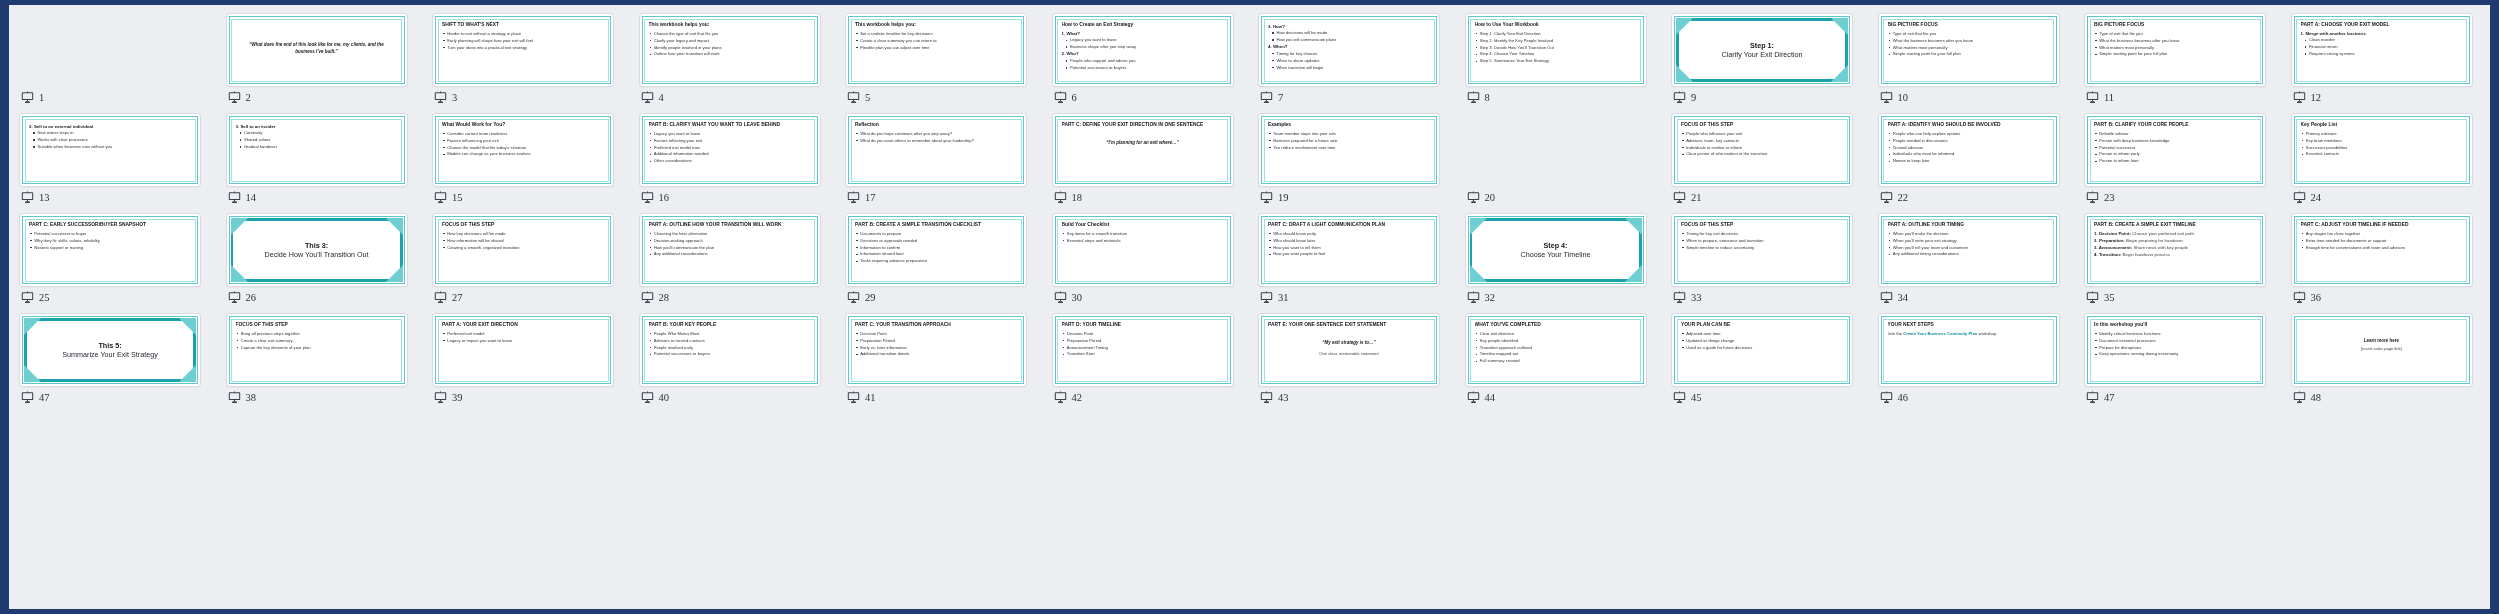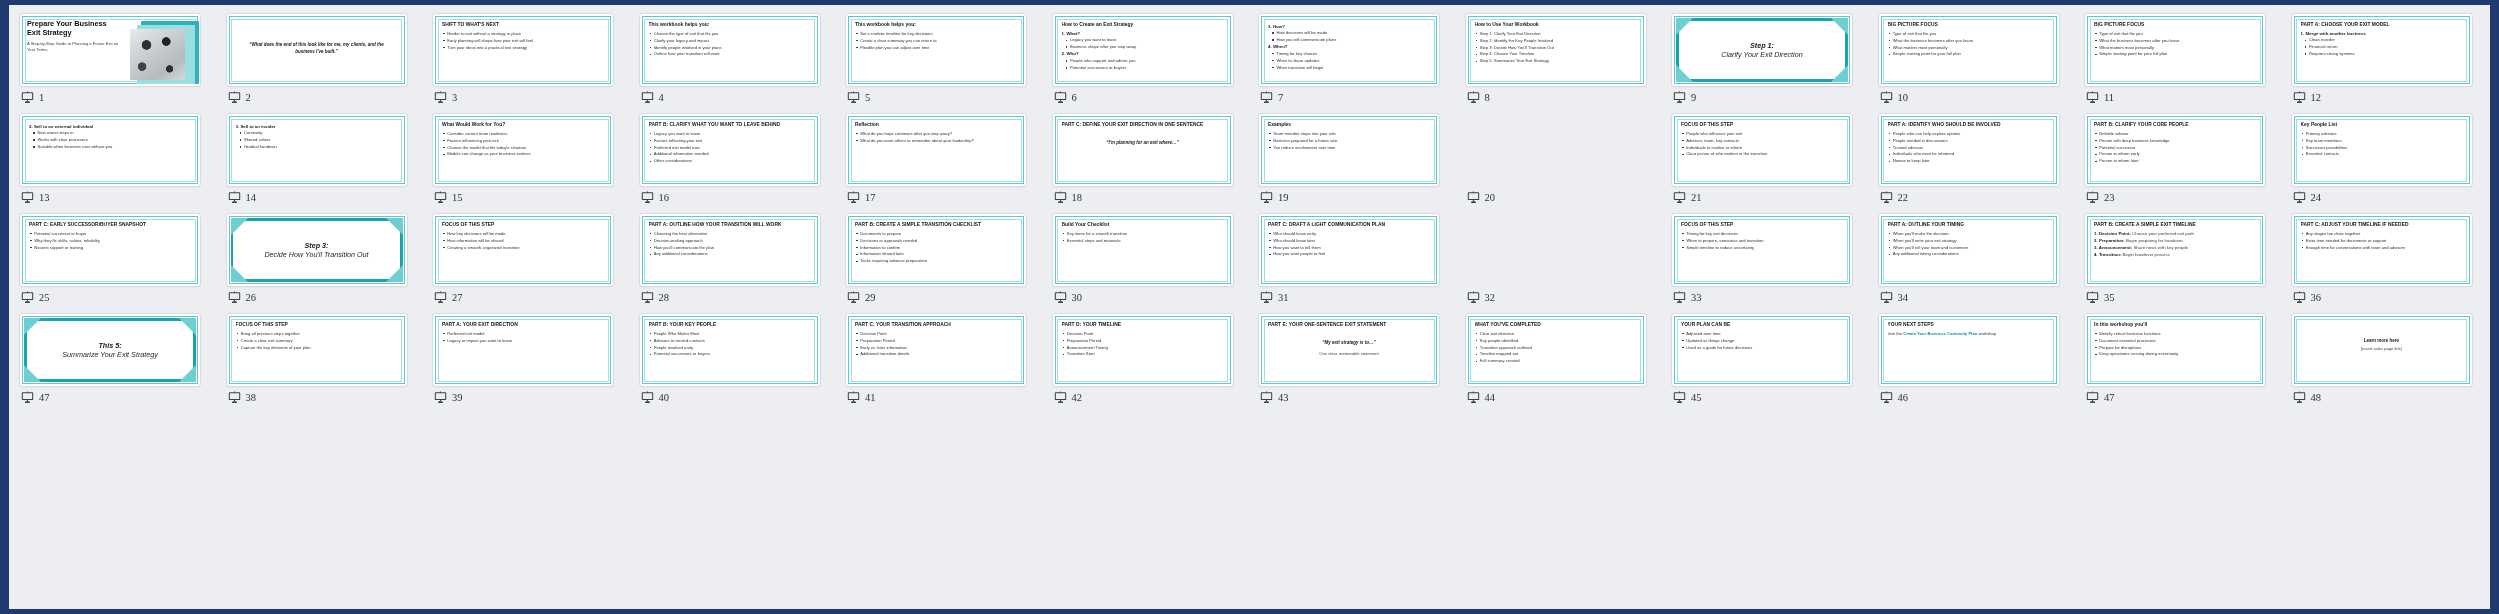--- a/index.html
+++ b/index.html
@@ -105,21 +105,21 @@
     font-size: 4.5px;
     font-weight: bold;
     font-style: italic;
     color: #15181d;
     text-align: center;
     line-height: 1.45;
     margin-top: 20px;
     padding: 0 12px;
   }
   
-  .slide.step .slide-body { left: 0; right: 0; top: 0; bottom: 0; font-style: italic; }
+  .slide.step .slide-body { left: 0; right: 0; top: 0; bottom: 0; }
   .corner {
     position: absolute;
     width: 0; height: 0;
   }
   .corner.tl { left: 4px; top: 4px;
     border-top: 17px solid #6ecfd3; border-right: 17px solid transparent; }
   .corner.tr { right: 4px; top: 4px;
     border-top: 17px solid #6ecfd3; border-left: 17px solid transparent; }
   .corner.bl { left: 4px; bottom: 4px;
     border-bottom: 17px solid #6ecfd3; border-right: 17px solid transparent; }
@@ -204,31 +204,20 @@
   .s-note { font-size: 4.15px; color: #2c313a; line-height: 1.35; margin-top: 2px; }
   .s-after { font-size: 4.1px; color: #3b4049; text-align:center; margin-top: 4px;}
   .hl { color: #0f8f99; font-weight: bold; }
 </style>
 </head>
 <body>
 
 <div id="app">
   <div class="grid" id="grid">
       <div class="cell">
-    <div class="slide  cover">
-          <div class="frame-outer"></div>
-          <div class="frame-inner"></div>
-      <div class="cover-shadow"></div>
-      <div class="cover-shadow2"></div>
-      <div class="slide-body">
-        <div class="cover-title">Prepare Your Business Exit Strategy</div>
-        <div class="cover-sub">A Step-by-Step Guide to Planning a Future Exit on Your Terms</div>
-        <div class="cover-photo"></div>
-      </div>
-        </div>
     <div class="caption">
       <svg class="pres-icon" width="13" height="13" viewBox="0 0 16 16">
 <rect x="1.6" y="2.2" width="12.8" height="8.4" rx="0.6" fill="none" stroke="#3a4049" stroke-width="1.25"></rect>
 <line x1="8" y1="10.6" x2="8" y2="12.4" stroke="#3a4049" stroke-width="1.25"></line>
 <line x1="5.2" y1="14.1" x2="10.8" y2="14.1" stroke="#3a4049" stroke-width="1.25"></line>
 <line x1="8" y1="12.4" x2="5.2" y2="14.1" stroke="#3a4049" stroke-width="1.25"></line>
 <line x1="8" y1="12.4" x2="10.8" y2="14.1" stroke="#3a4049" stroke-width="1.25"></line>
 <line x1="8" y1="0.6" x2="8" y2="2.2" stroke="#3a4049" stroke-width="1.25"></line>
 </svg>
           <span class="num">1</span>
@@ -863,21 +852,21 @@
       <div class="slide-body">
         <div class="step-bar-t"></div>
         <div class="step-bar-b"></div>
         <div class="step-bar-l"></div>
         <div class="step-bar-r"></div>
         <div class="corner tl"></div>
         <div class="corner tr"></div>
         <div class="corner bl"></div>
         <div class="corner br"></div>
         <div class="step-text">
-          <div class="l1">Step 3:</div>
+          <div class="l1">This 3:</div>
           <div class="l2">Decide How You'll Transition Out</div>
         </div>
       </div>
         </div>
     <div class="caption">
       <svg class="pres-icon" width="13" height="13" viewBox="0 0 16 16">
 <rect x="1.6" y="2.2" width="12.8" height="8.4" rx="0.6" fill="none" stroke="#3a4049" stroke-width="1.25"></rect>
 <line x1="8" y1="10.6" x2="8" y2="12.4" stroke="#3a4049" stroke-width="1.25"></line>
 <line x1="5.2" y1="14.1" x2="10.8" y2="14.1" stroke="#3a4049" stroke-width="1.25"></line>
 <line x1="8" y1="12.4" x2="5.2" y2="14.1" stroke="#3a4049" stroke-width="1.25"></line>
@@ -1009,20 +998,38 @@
 <line x1="8" y1="10.6" x2="8" y2="12.4" stroke="#3a4049" stroke-width="1.25"></line>
 <line x1="5.2" y1="14.1" x2="10.8" y2="14.1" stroke="#3a4049" stroke-width="1.25"></line>
 <line x1="8" y1="12.4" x2="5.2" y2="14.1" stroke="#3a4049" stroke-width="1.25"></line>
 <line x1="8" y1="12.4" x2="10.8" y2="14.1" stroke="#3a4049" stroke-width="1.25"></line>
 <line x1="8" y1="0.6" x2="8" y2="2.2" stroke="#3a4049" stroke-width="1.25"></line>
 </svg>
           <span class="num">31</span>
     </div>
   </div>
       <div class="cell">
+    <div class="slide step ">
+          <div class="frame-outer"></div>
+          <div class="frame-inner"></div>
+      <div class="slide-body">
+        <div class="step-bar-t"></div>
+        <div class="step-bar-b"></div>
+        <div class="step-bar-l"></div>
+        <div class="step-bar-r"></div>
+        <div class="corner tl"></div>
+        <div class="corner tr"></div>
+        <div class="corner bl"></div>
+        <div class="corner br"></div>
+        <div class="step-text">
+          <div class="l1">Step 4:</div>
+          <div class="l2">Choose Your Timeline</div>
+        </div>
+      </div>
+        </div>
     <div class="caption">
       <svg class="pres-icon" width="13" height="13" viewBox="0 0 16 16">
 <rect x="1.6" y="2.2" width="12.8" height="8.4" rx="0.6" fill="none" stroke="#3a4049" stroke-width="1.25"></rect>
 <line x1="8" y1="10.6" x2="8" y2="12.4" stroke="#3a4049" stroke-width="1.25"></line>
 <line x1="5.2" y1="14.1" x2="10.8" y2="14.1" stroke="#3a4049" stroke-width="1.25"></line>
 <line x1="8" y1="12.4" x2="5.2" y2="14.1" stroke="#3a4049" stroke-width="1.25"></line>
 <line x1="8" y1="12.4" x2="10.8" y2="14.1" stroke="#3a4049" stroke-width="1.25"></line>
 <line x1="8" y1="0.6" x2="8" y2="2.2" stroke="#3a4049" stroke-width="1.25"></line>
 </svg>
           <span class="num">32</span>

